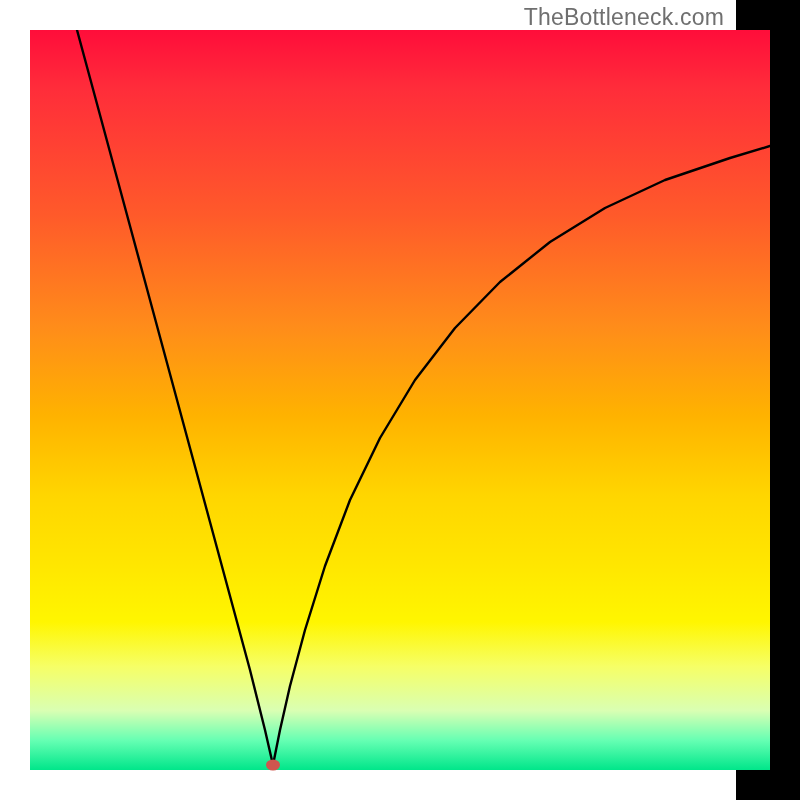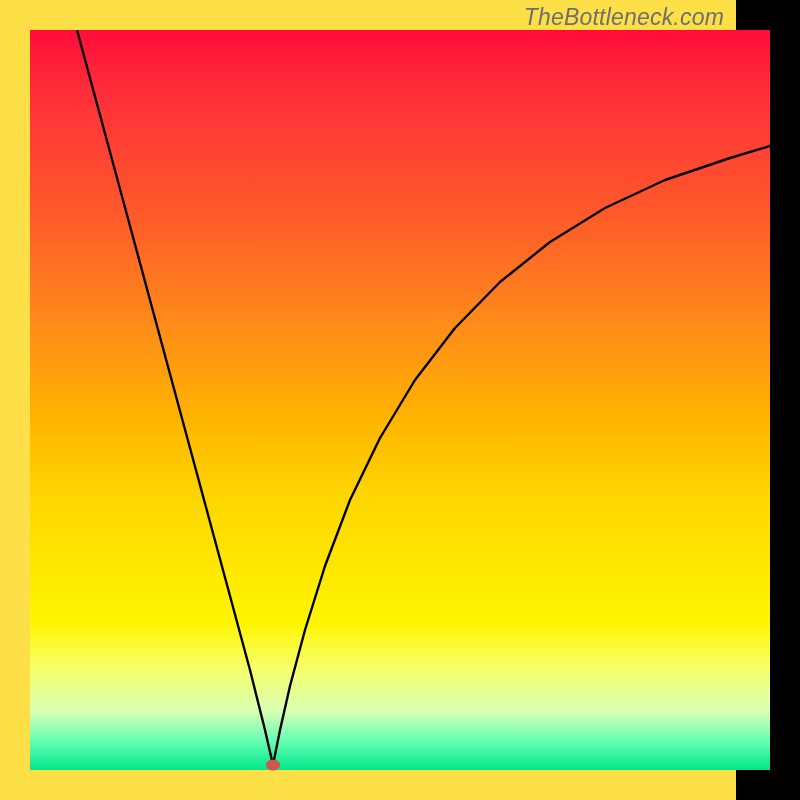--- a/index.html
+++ b/index.html
@@ -8,22 +8,21 @@
     width: 800px;
     height: 800px;
     background: #000;
     font-family: Arial, Helvetica, sans-serif;
     overflow: hidden;
   }
   .frame {
     position: relative;
     width: 736px;
     height: 800px;
-    background: #fde047;
-    font-style: italic;
+    background: #ffffff;
   }
   .plot-area {
     position: absolute;
     left: 30px;
     top: 30px;
     width: 740px;
     height: 740px;
     
     background: linear-gradient(
       to bottom,

